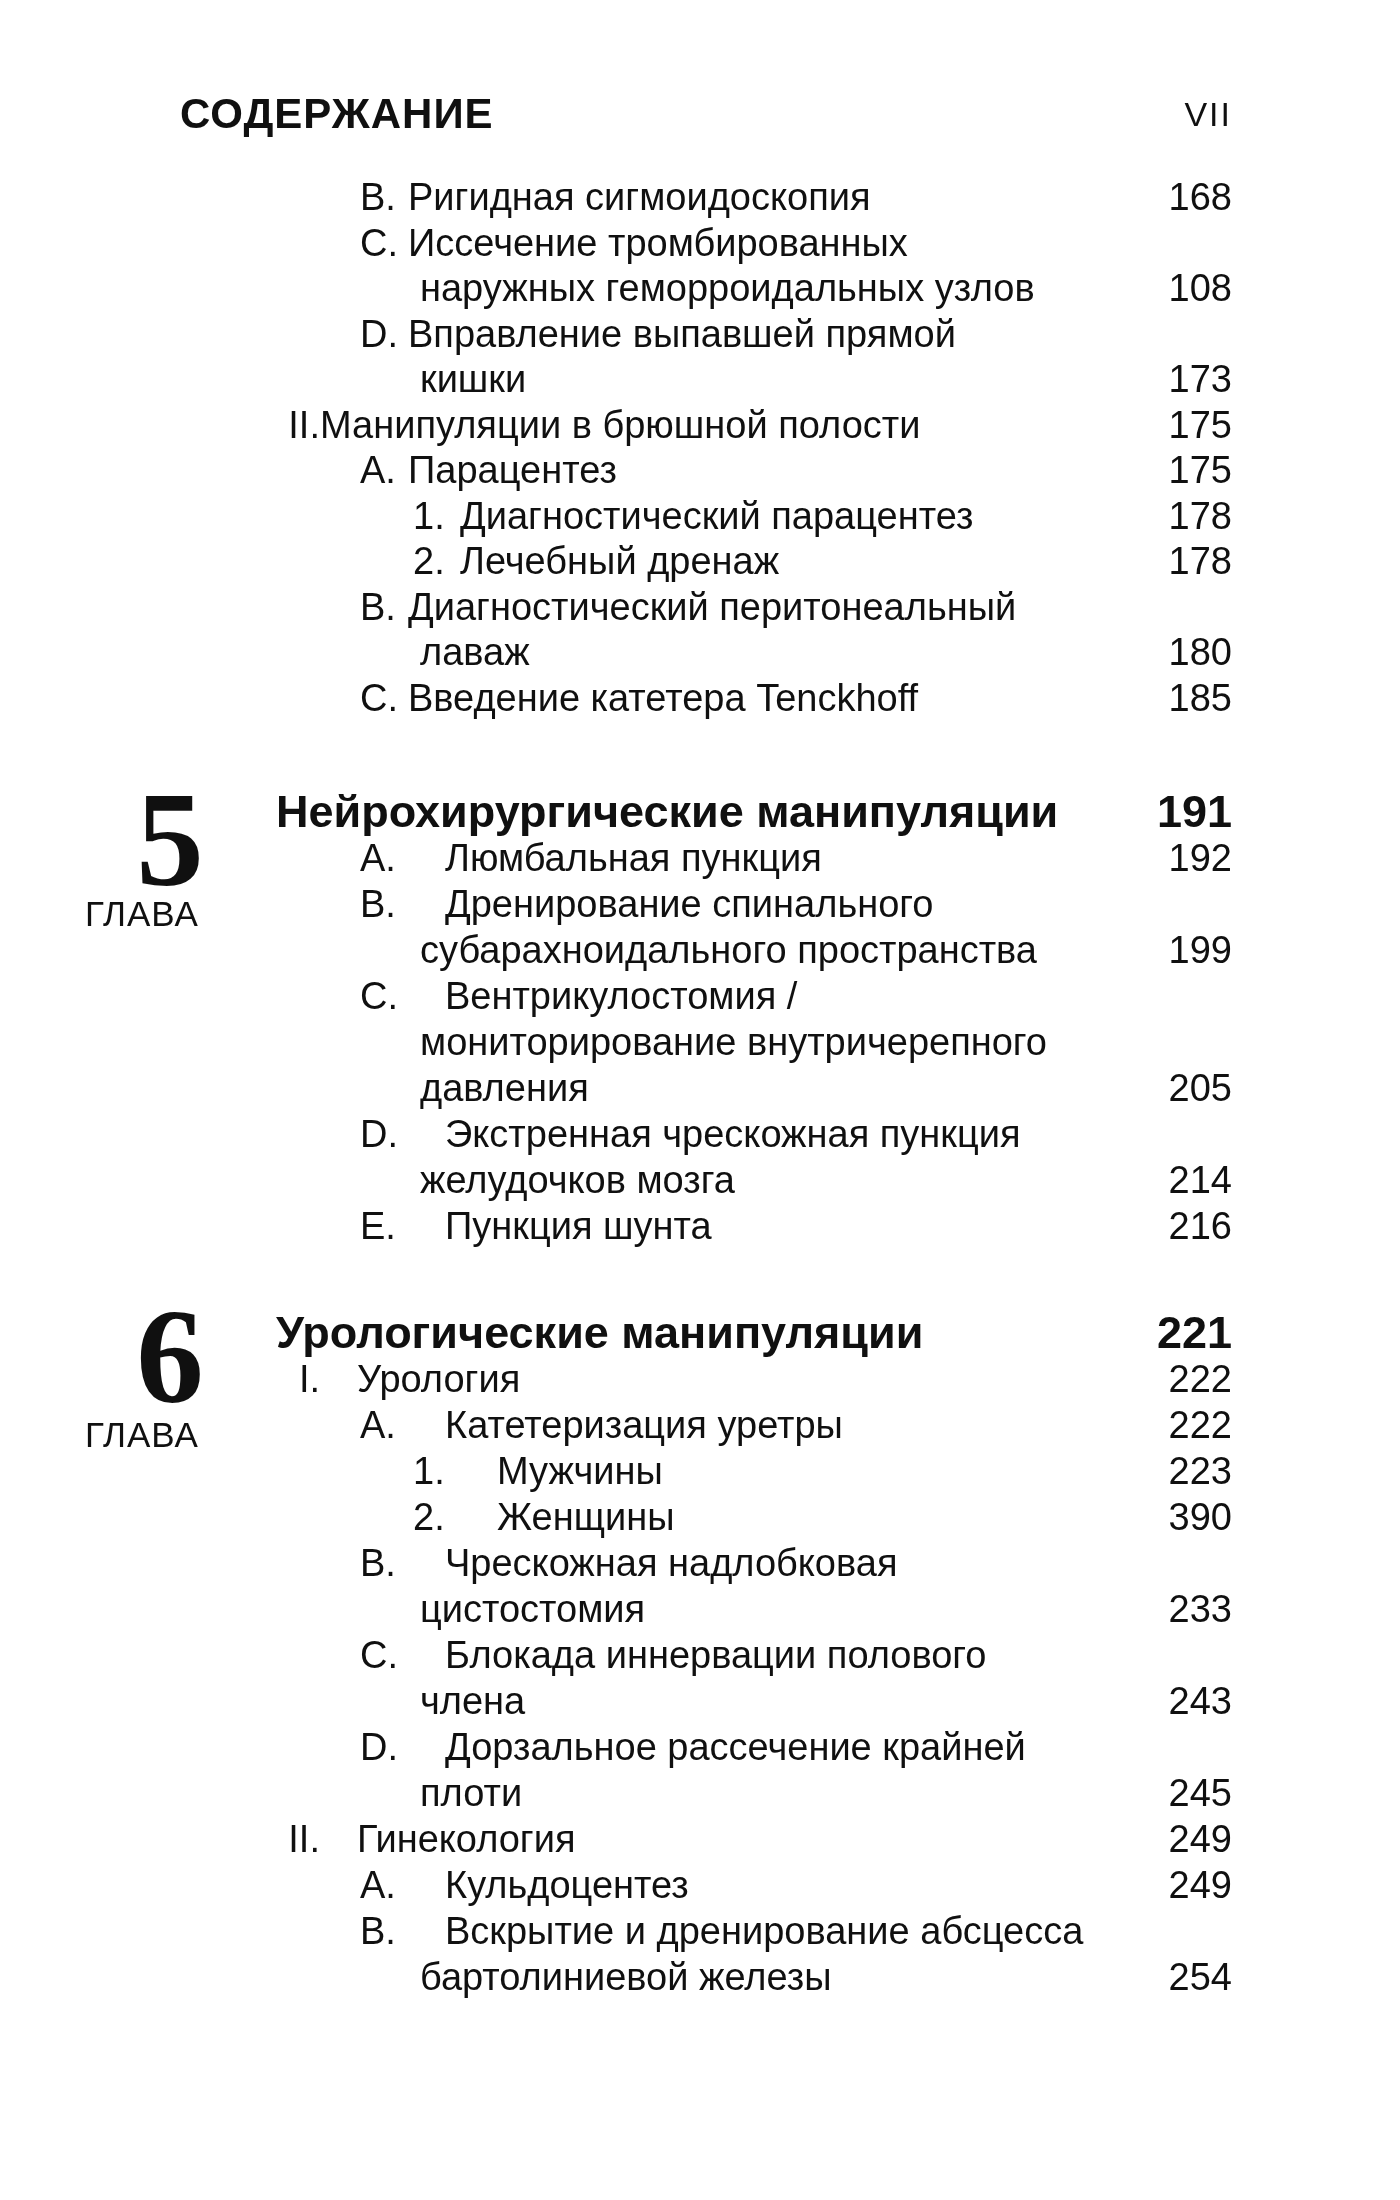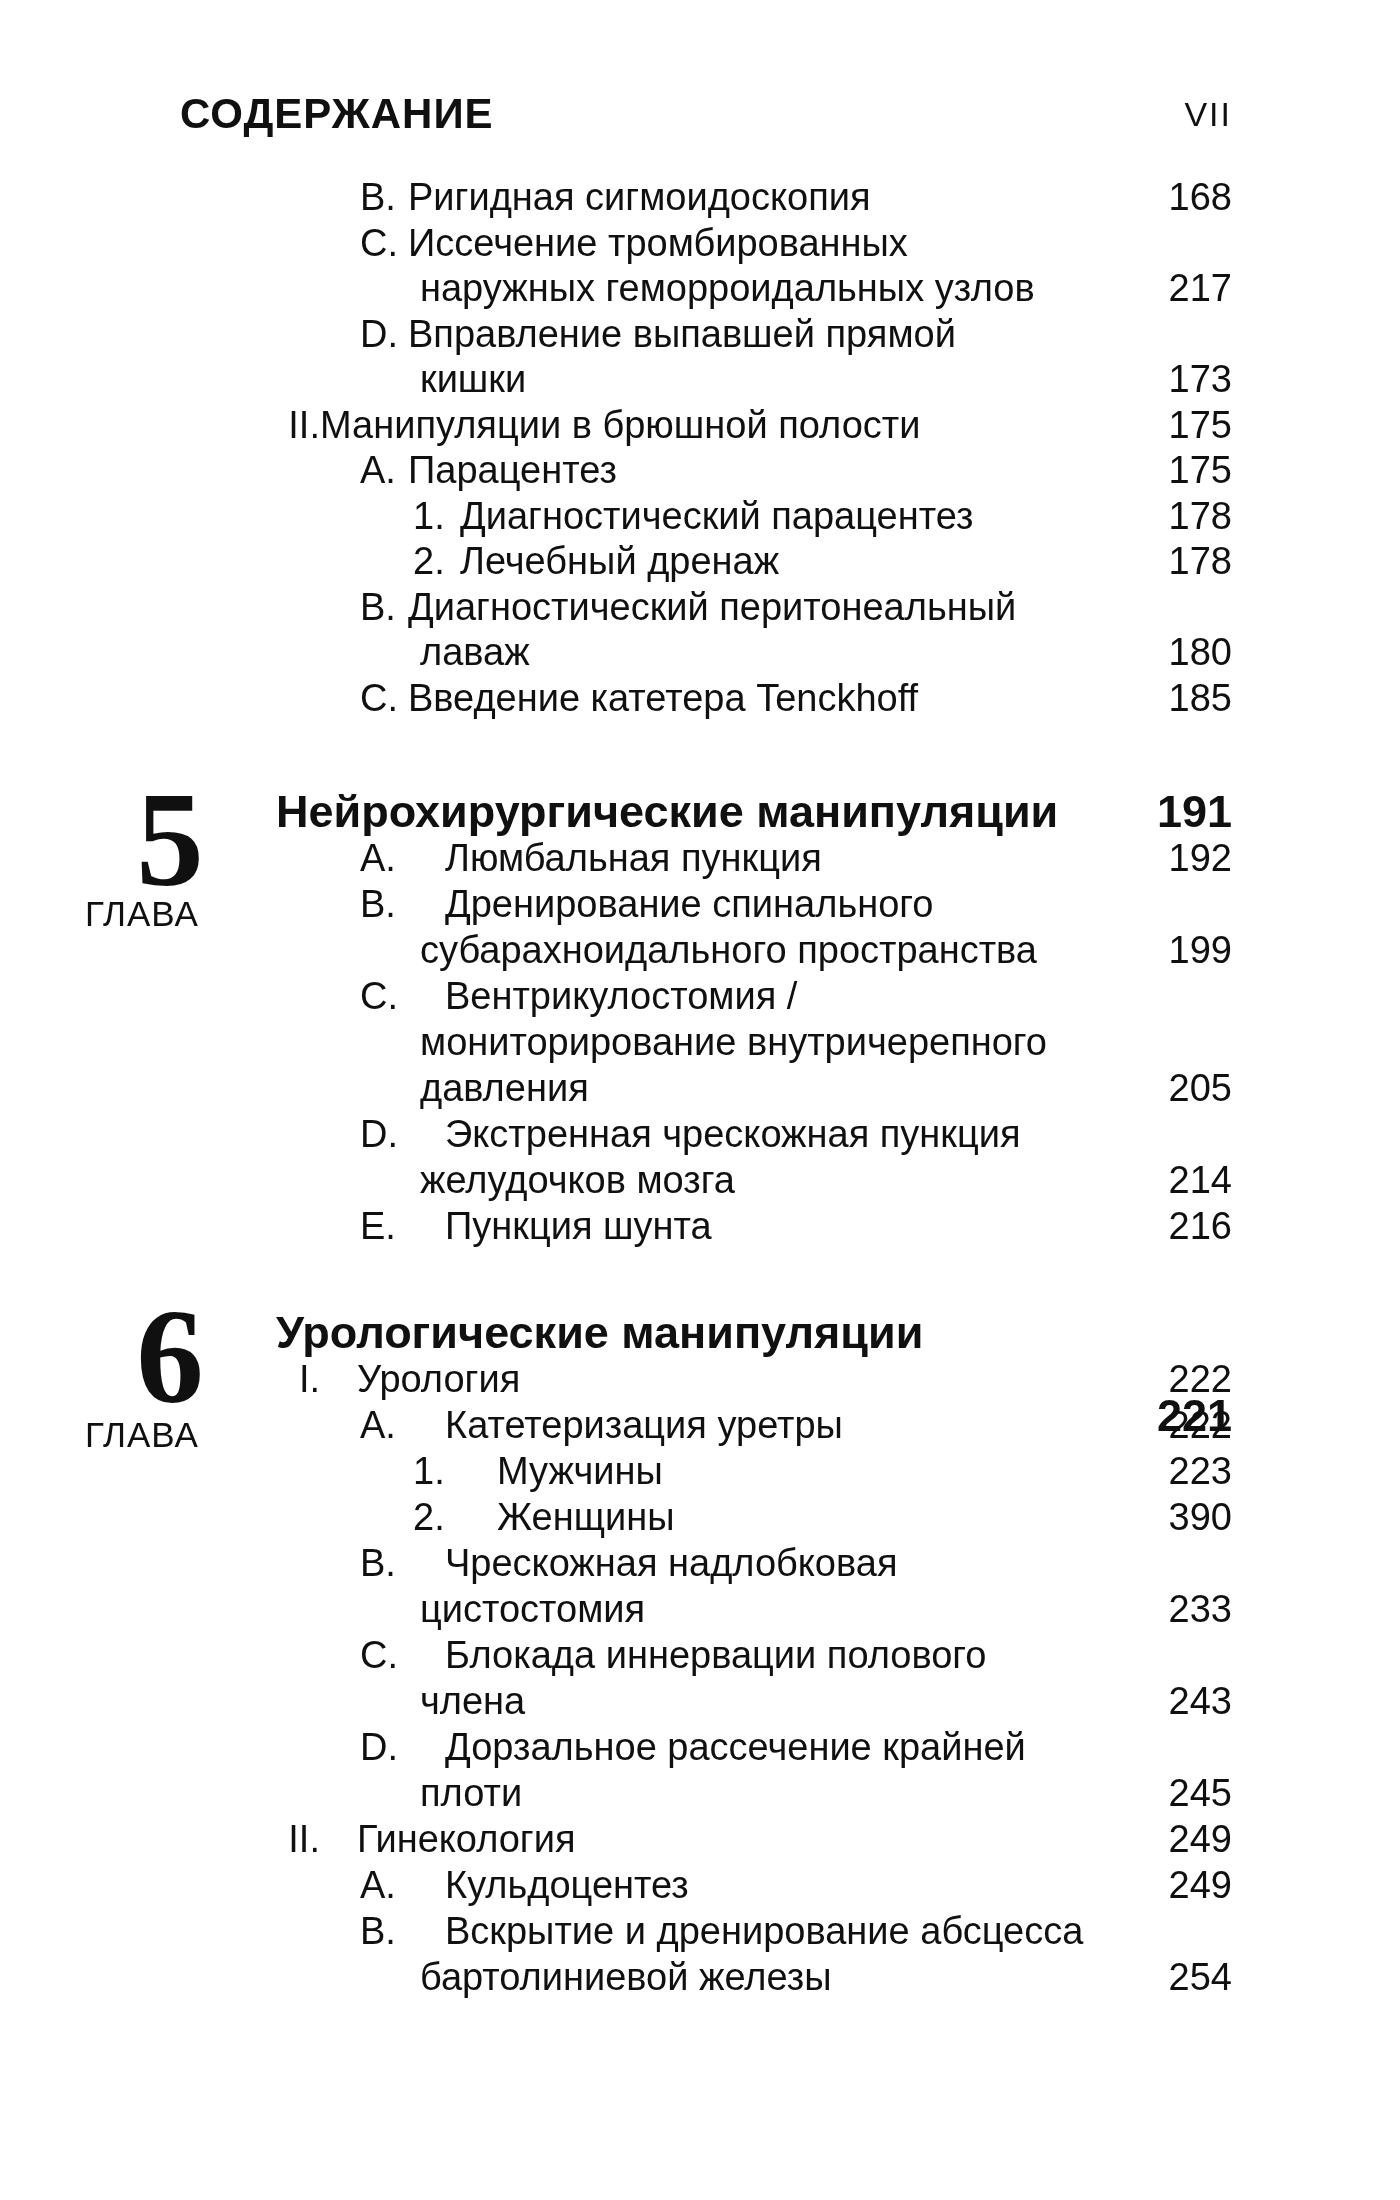--- a/index.html
+++ b/index.html
@@ -38,21 +38,21 @@
   .toc{
     position:absolute;left:276px;top:175px;width:956px;
   }
   .row{
     display:flex;align-items:baseline;
     height:45.5px;line-height:45.5px;
     font-size:38px;white-space:nowrap;
   }
   .p46{height:46px;line-height:46px;gap:37px;}
   .gap1{margin-top:68px;}
-  .gap2{margin-top:61px;flex-direction:column;}
+  .gap2{margin-top:61px;}
   .row .lbl{flex:0 0 auto;}
   .row.letter{padding-left:84px;}
   .row.letter .lbl{width:48px;}
   .row.roman .lbl{width:44px;text-align:right;}
   .row.number{padding-left:137px;}
   .row.number .lbl{width:47px;}
   .row.cont{padding-left:144px;}
   .row .pg{margin-left:auto;padding-left:20px;}
   .row.heading{font-weight:700;font-size:45px;}
 </style>
@@ -78,21 +78,21 @@
       <span class="txt">Ригидная сигмоидоскопия</span>
       <span class="pg">168</span>
     </div>
   <div class="row letter">
       <span class="lbl">C.</span>
       <span class="txt">Иссечение тромбированных</span>
       <span class="pg"></span>
     </div>
   <div class="row cont">
       <span class="txt">наружных геморроидальных узлов</span>
-      <span class="pg">217</span>
+      <span class="pg">108</span>
     </div>
   <div class="row letter">
       <span class="lbl">D.</span>
       <span class="txt">Вправление выпавшей прямой</span>
       <span class="pg"></span>
     </div>
   <div class="row cont">
       <span class="txt">кишки</span>
       <span class="pg">173</span>
     </div>

